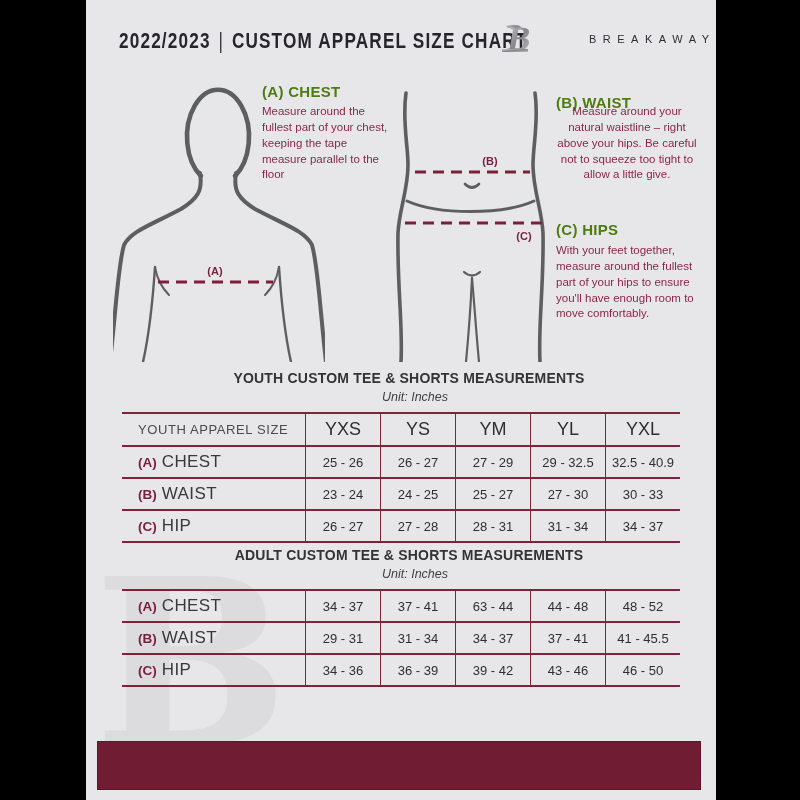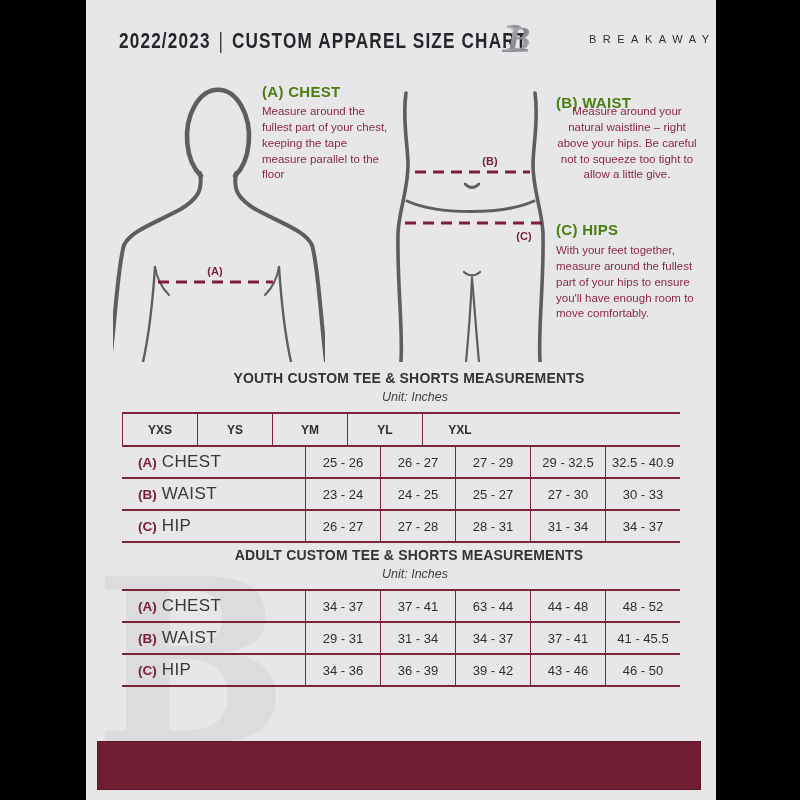--- a/index.html
+++ b/index.html
@@ -23,21 +23,21 @@
 
   
   .sec-title{position:absolute;left:0;width:630px;text-align:center;
              font-weight:bold;font-size:14px;letter-spacing:.2px;color:#333335;margin-left:8px;}
   .sec-unit{position:absolute;left:0;width:630px;text-align:center;
             font-style:italic;font-size:12.5px;color:#3f3f41;margin-left:14px;}
   .size-table{position:absolute;left:36px;width:558px;border-top:2px solid #7d2438;z-index:2;}
   .t-row{display:flex;border-bottom:2px solid #7d2438;}
   .cell{box-sizing:border-box;display:flex;align-items:center;justify-content:center;
         border-left:1.3px solid #7d2438;height:30px;font-size:13px;color:#2e2e30;}
-  .t-head .cell{height:31px;font-weight:bold;font-size:12px;}
+  .t-head .cell{height:31px;font-weight:normal;font-size:18px;}
   .label-cell{width:183px;border-left:none;justify-content:flex-start;padding-left:16px;}
   .t-head .label-cell{font-weight:normal;font-size:13px;letter-spacing:.6px;color:#4b4b4d;}
   .val-cell{width:75px;}
   .row-prefix{font-weight:bold;color:#7a1e3a;margin-right:5px;font-size:13.5px;}
   .row-name{font-size:17px;letter-spacing:.4px;color:#39393b;}
 
   
   .watermark{position:absolute;left:8px;top:548px;font-family:"DejaVu Serif",serif;
              font-weight:bold;font-size:230px;line-height:1;color:#dcdcdf;z-index:1;
              user-select:none;}
@@ -108,20 +108,21 @@
     <div class="guide-body" style="left:470px;top:104px;width:142px;text-align:center;">Measure around your natural waistline – right above your hips. Be careful not to squeeze too tight to allow a little give.</div>
 
     <div class="guide-head" style="left:470px;top:221px;">(C) HIPS</div>
     <div class="guide-body" style="left:470px;top:243px;width:142px;">With your feet together, measure around the fullest part of your hips to ensure you'll have enough room to move comfortably.</div>
 
     <div class="sec-title" style="top:370px;">YOUTH CUSTOM TEE &amp; SHORTS MEASUREMENTS</div>
     <div class="sec-unit" style="top:390px;">Unit: Inches</div>
 
     <div class="size-table" style="top:412px;">
       <div class="t-row t-head">
+        <div class="cell label-cell">YOUTH APPAREL SIZE</div>
         <div class="cell val-cell">YXS</div>
         <div class="cell val-cell">YS</div>
         <div class="cell val-cell">YM</div>
         <div class="cell val-cell">YL</div>
         <div class="cell val-cell">YXL</div>
       </div>
       <div class="t-row">
         <div class="cell label-cell">
           <span class="row-prefix">(A)</span>
           <span class="row-name">CHEST</span>

